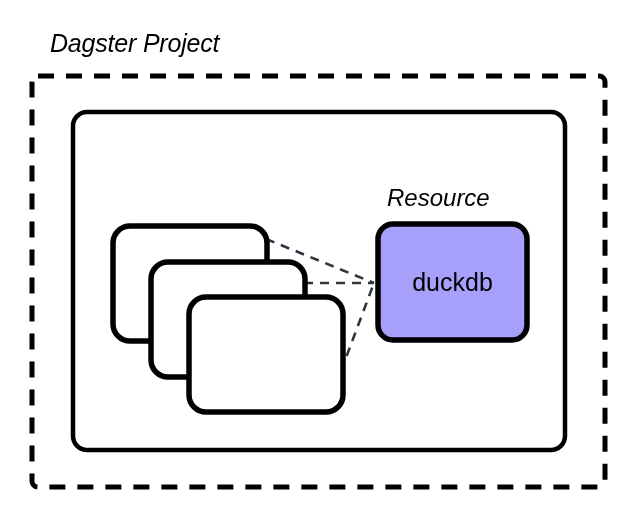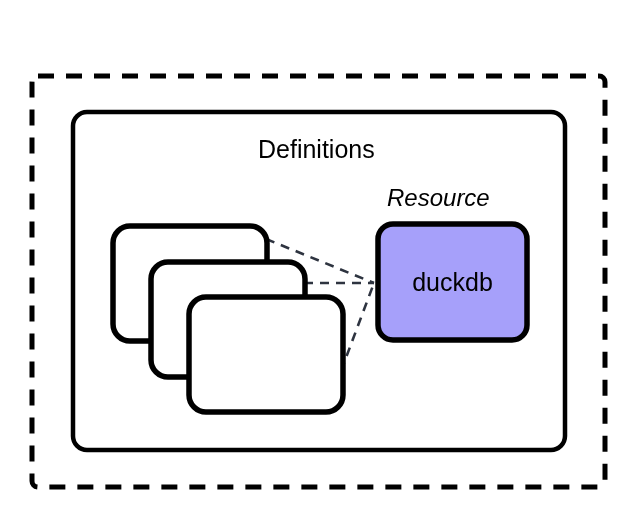--- a/index.html
+++ b/index.html
@@ -89,21 +89,21 @@
       <line x1="341" y1="371" x2="374" y2="283"></line>
     </g>
 
     <rect x="113" y="226" width="154" height="115" rx="17" ry="17" fill="#FFFFFF" stroke="#000000" stroke-width="5.5"></rect>
     <rect x="151" y="262" width="154" height="115" rx="17" ry="17" fill="#FFFFFF" stroke="#000000" stroke-width="5.5"></rect>
     <rect x="189" y="297" width="154" height="115" rx="17" ry="17" fill="#FFFFFF" stroke="#000000" stroke-width="5.5"></rect>
 
     <rect x="378" y="224" width="149" height="116" rx="15" ry="15" fill="#A6A0FA" stroke="#000000" stroke-width="5.5"></rect>
   </svg>
 
+  <div class="label" id="project-title">Dagster Project</div>
 
-  <div class="label" id="definitions-label">Definitions</div>
 
 
   <div class="label" id="duckdb-label">duckdb</div>
 
   <div class="label" id="resource-label">Resource</div>
 
 </div>
 
 </body></html>

